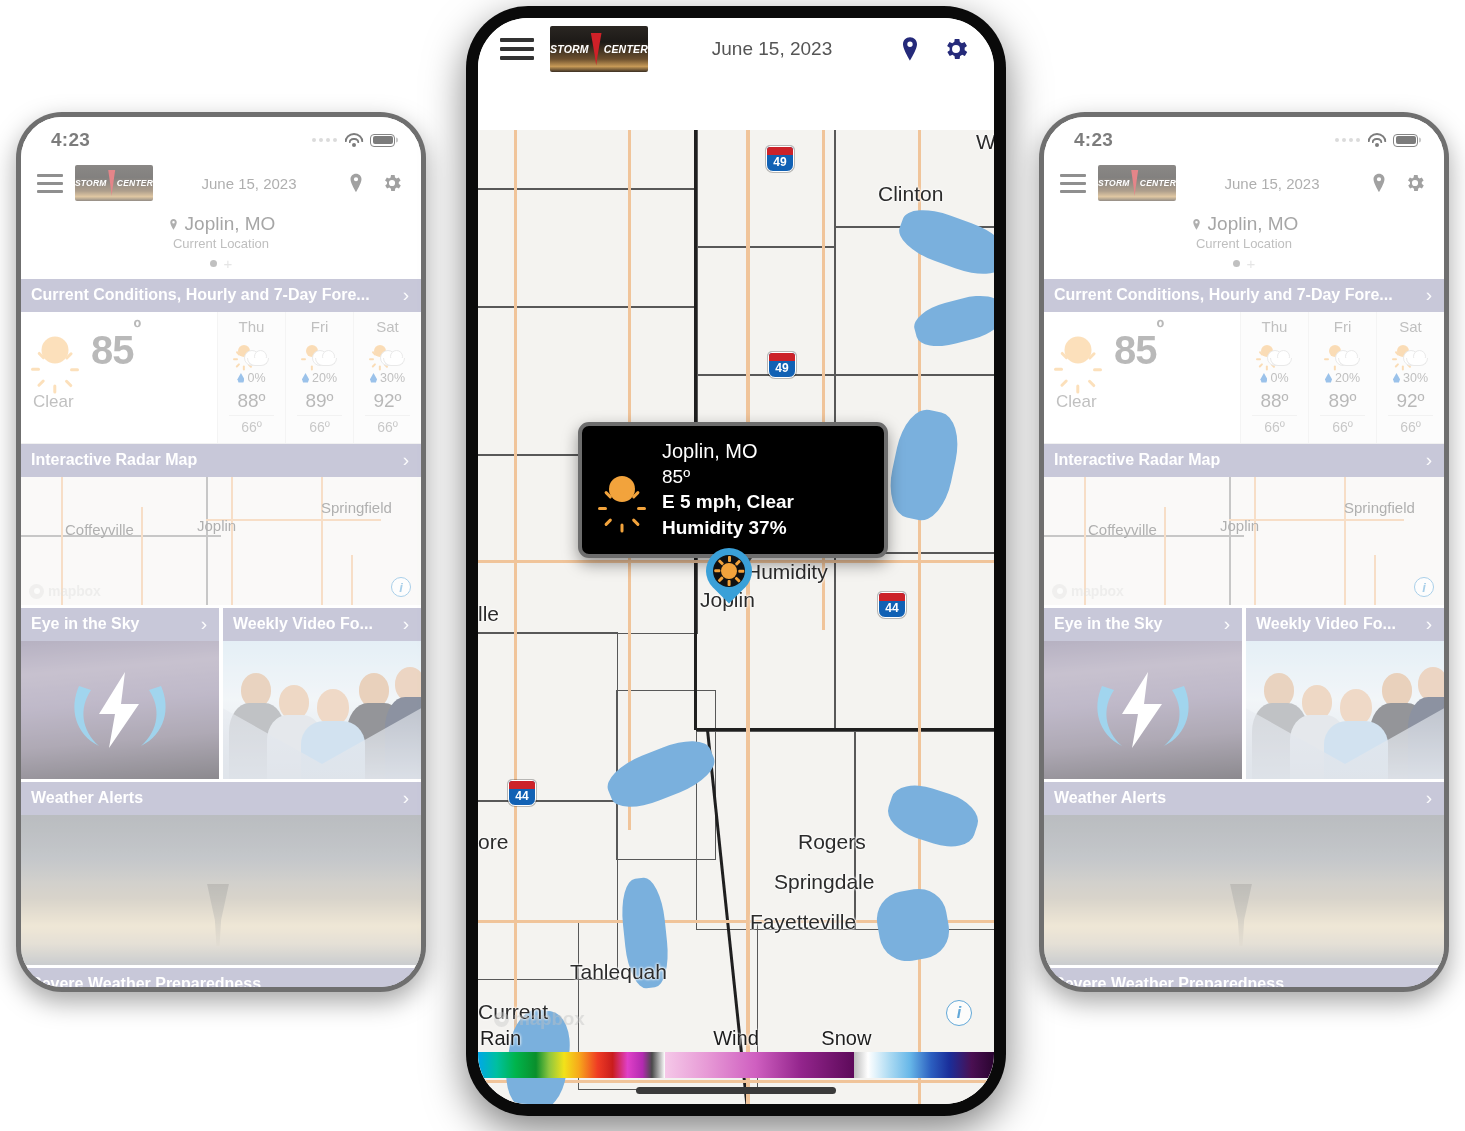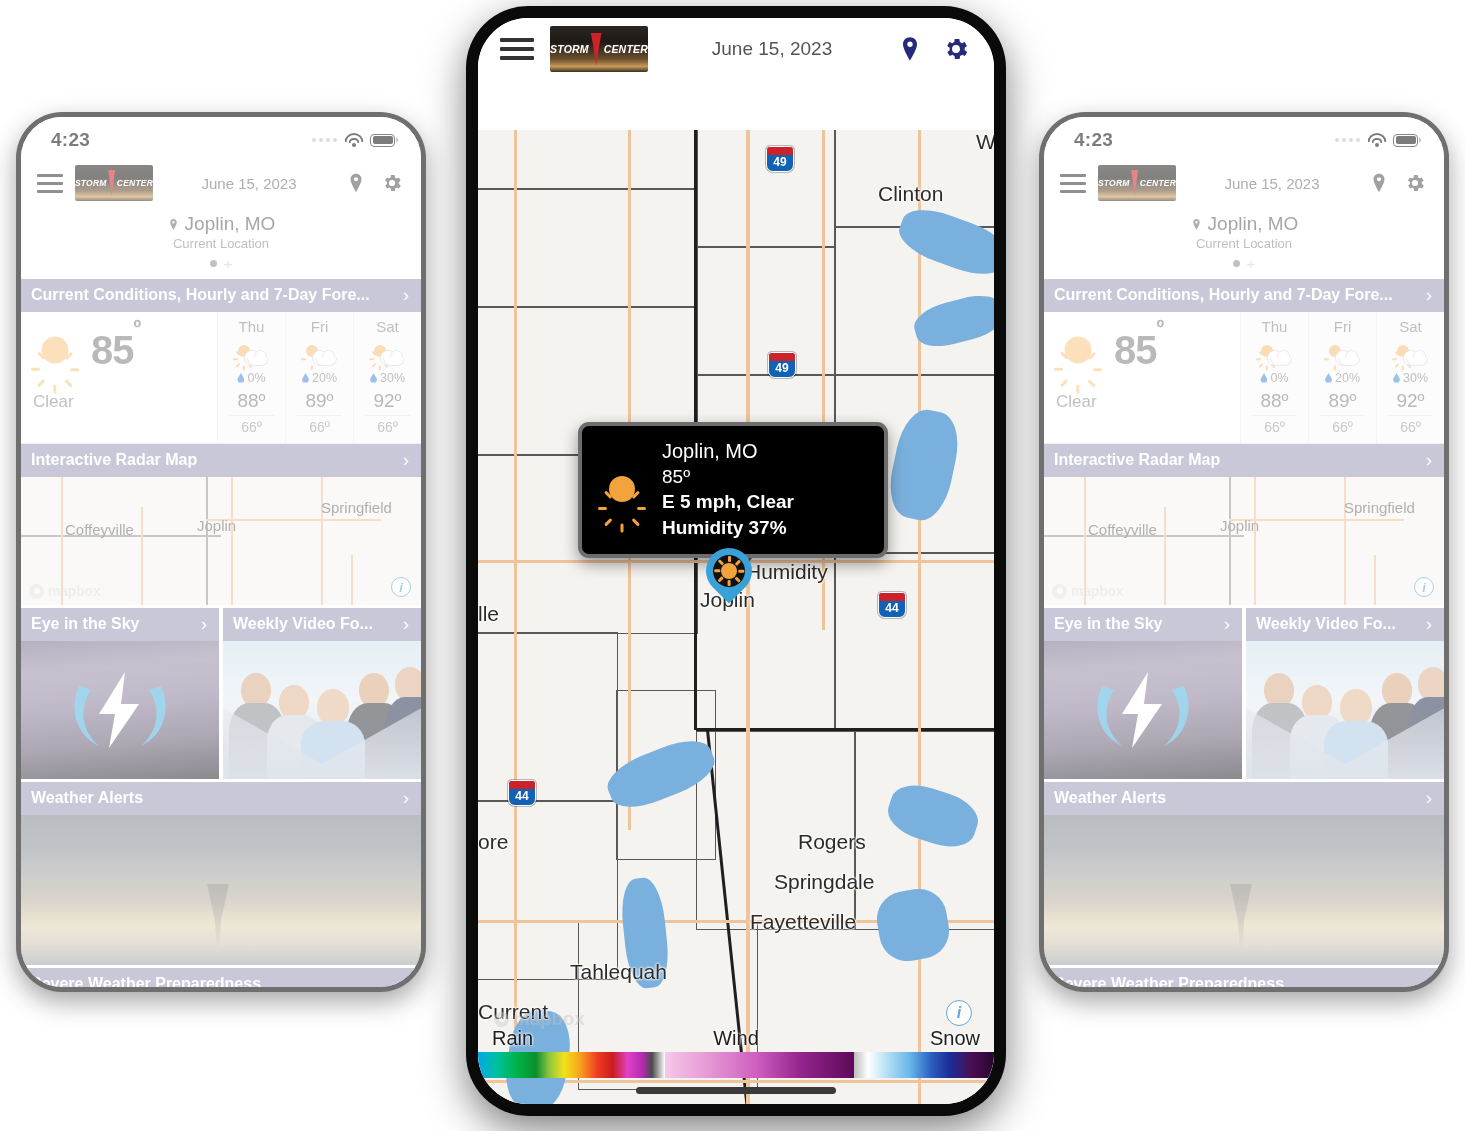--- a/index.html
+++ b/index.html
@@ -295,25 +295,25 @@
     background: rgba(120,120,120,.72); display: flex; align-items: center; z-index: 24;
   }
   .playbtn {
     width: 0; height: 0; margin-left: 14px;
     border-top: 11px solid transparent; border-bottom: 11px solid transparent;
     border-left: 18px solid #111; cursor: pointer;
   }
   .playtime { margin-left: 12px; color: #fff; font-size: 19px; text-shadow: 0 1px 2px rgba(0,0,0,.5); }
 
   .legend { position: absolute; left: 0; right: 0; bottom: 26px; z-index: 24; }
-  .legend-labels { display: flex; padding: 0 14px; font-size: 20px; color: #1d1d1d;
+  .legend-labels { display: flex; padding: 0 2px; font-size: 20px; color: #1d1d1d;
                    text-shadow: 0 0 3px #fff, 0 0 3px #fff; }
   .legend-labels span { flex: 1; }
   .legend-labels span:nth-child(2) { text-align: center; }
-  .legend-labels span:nth-child(3) { text-align: right; }
+  .legend-labels span:nth-child(3) { text-align: left; }
   .legend-bar { display: flex; height: 26px; margin-top: 2px; }
   .lg-rain { flex: 1.34; background: linear-gradient(90deg,
       #00a8e8 0%, #00c0a0 10%, #00b44c 20%, #0a8f2c 31%,
       #8dc63f 38%, #f2e21a 46%, #f7a81b 54%, #ef3b24 64%,
       #c91d1d 72%, #e040c8 80%, #b32ab0 88%,
       #4a4a4a 93%, #ffffff 100%); }
   .lg-mixed { flex: 1.35; background: linear-gradient(90deg,
       #f5c8e8 0%, #e79ad6 22%, #cf5fc0 48%, #93258c 72%, #5d0a5a 100%); }
   .lg-snow { flex: 1.0; background: linear-gradient(90deg,
       #bdbdbd 0%, #ffffff 10%, #a9d9f2 26%, #67b7e8 40%,

